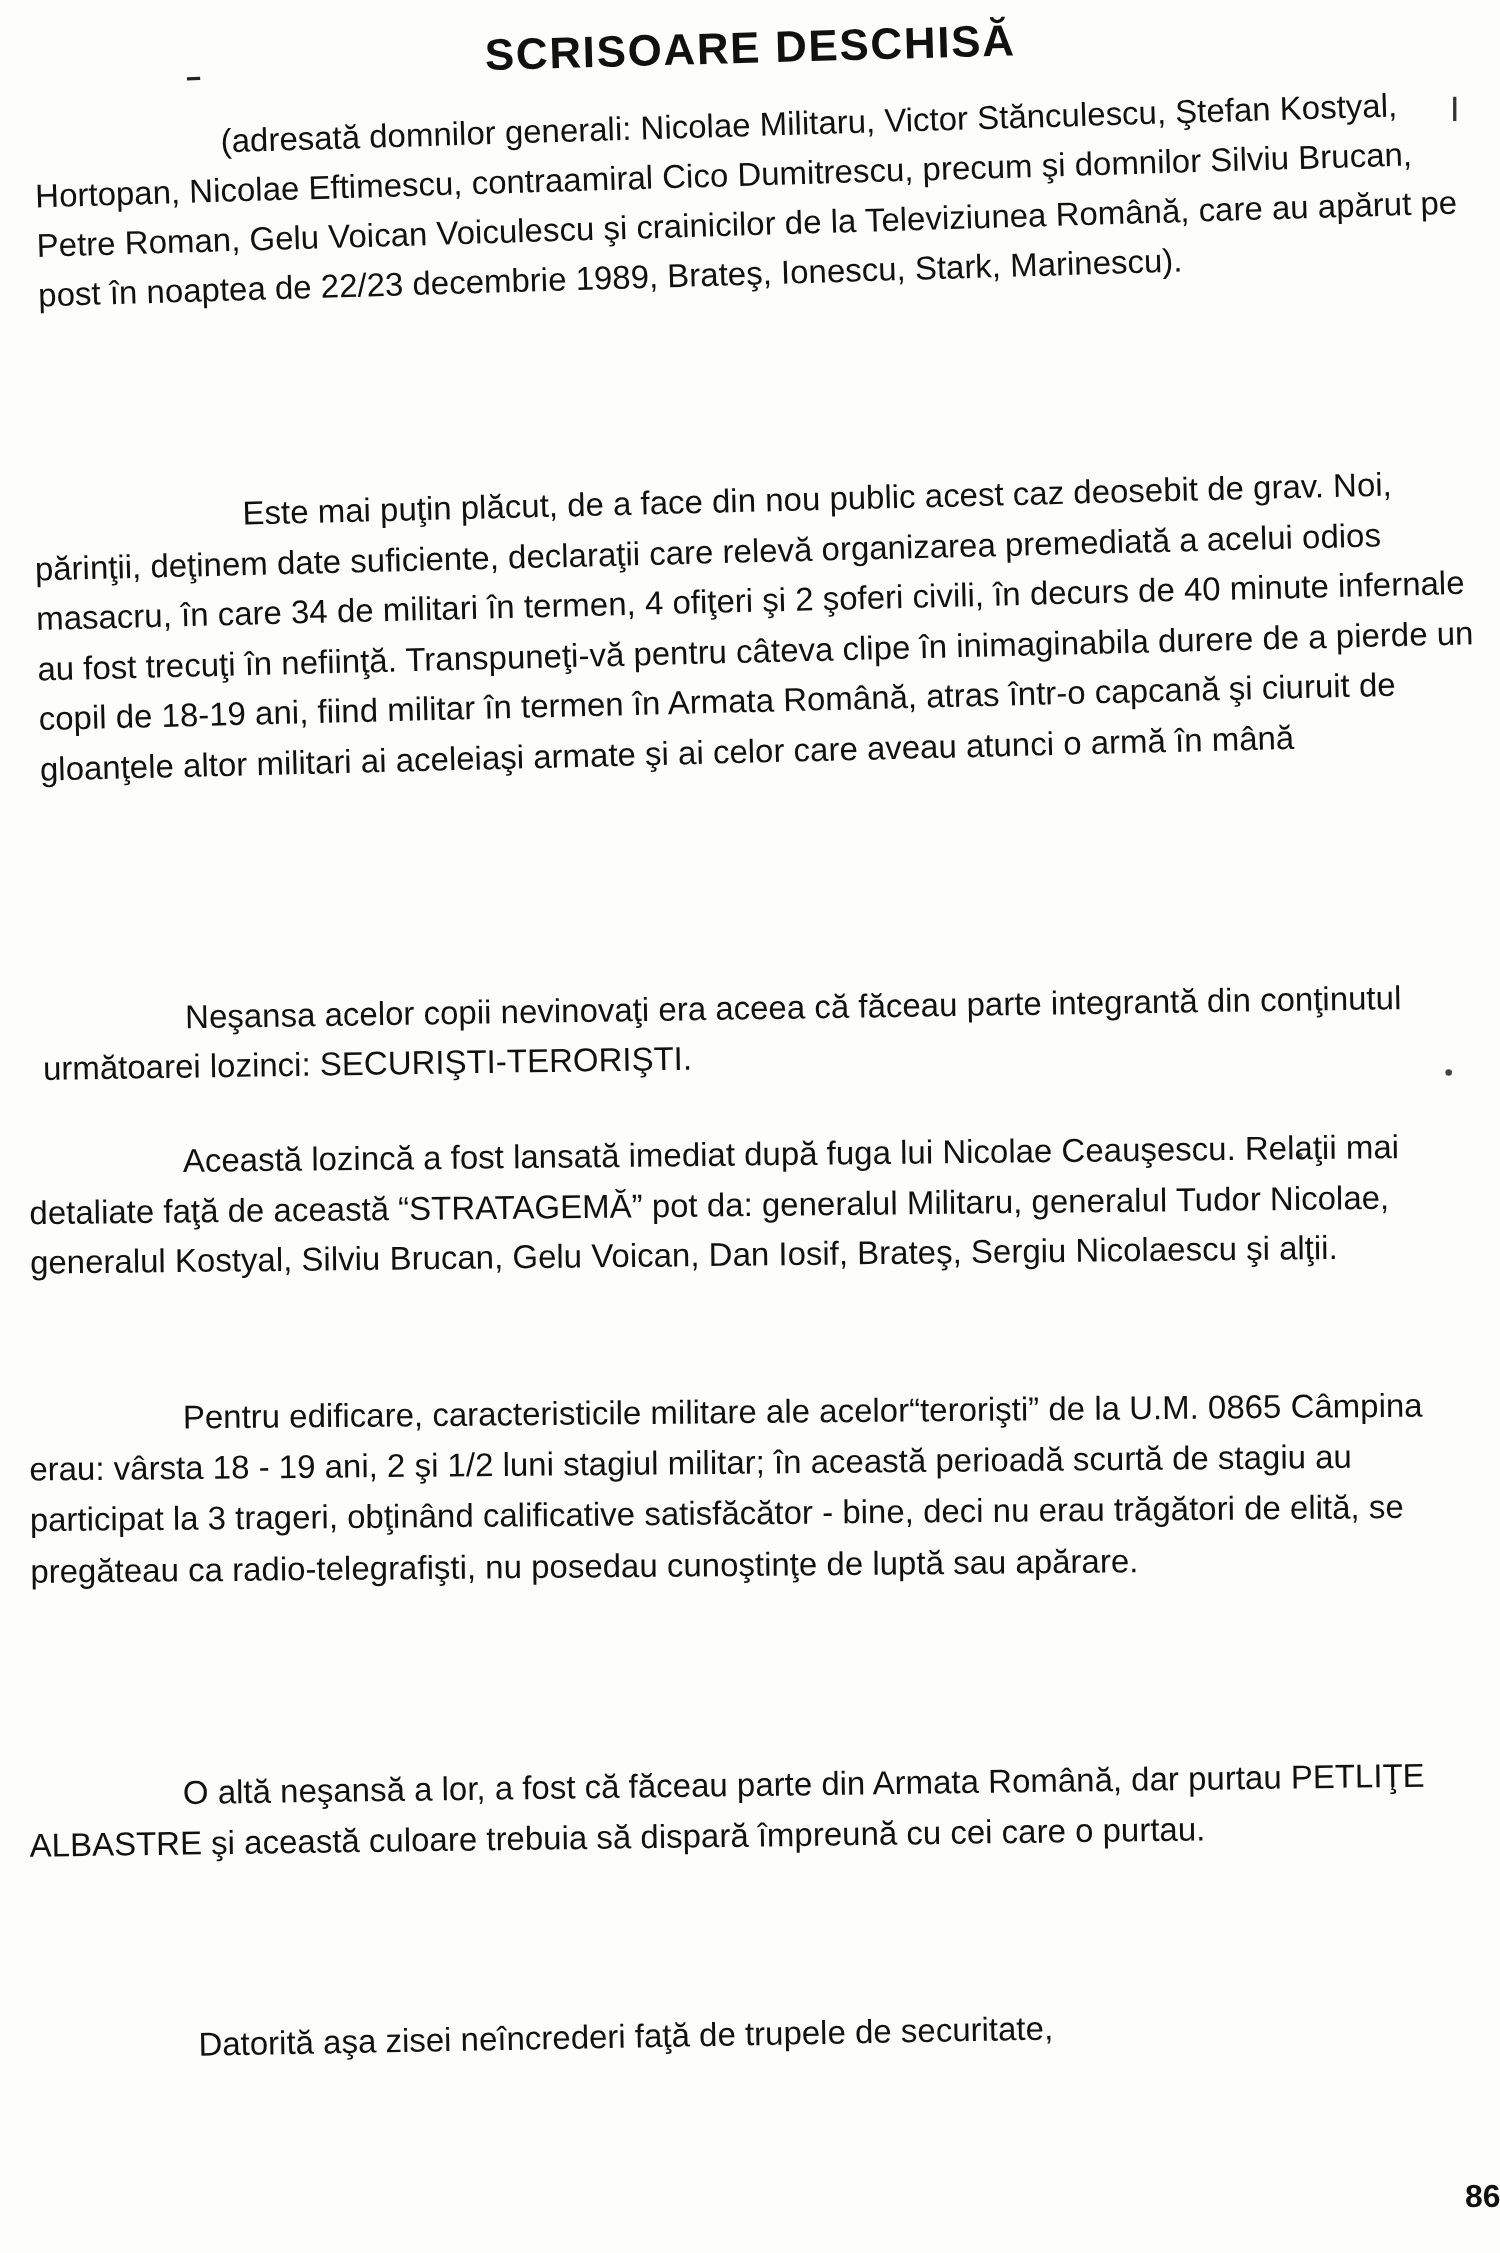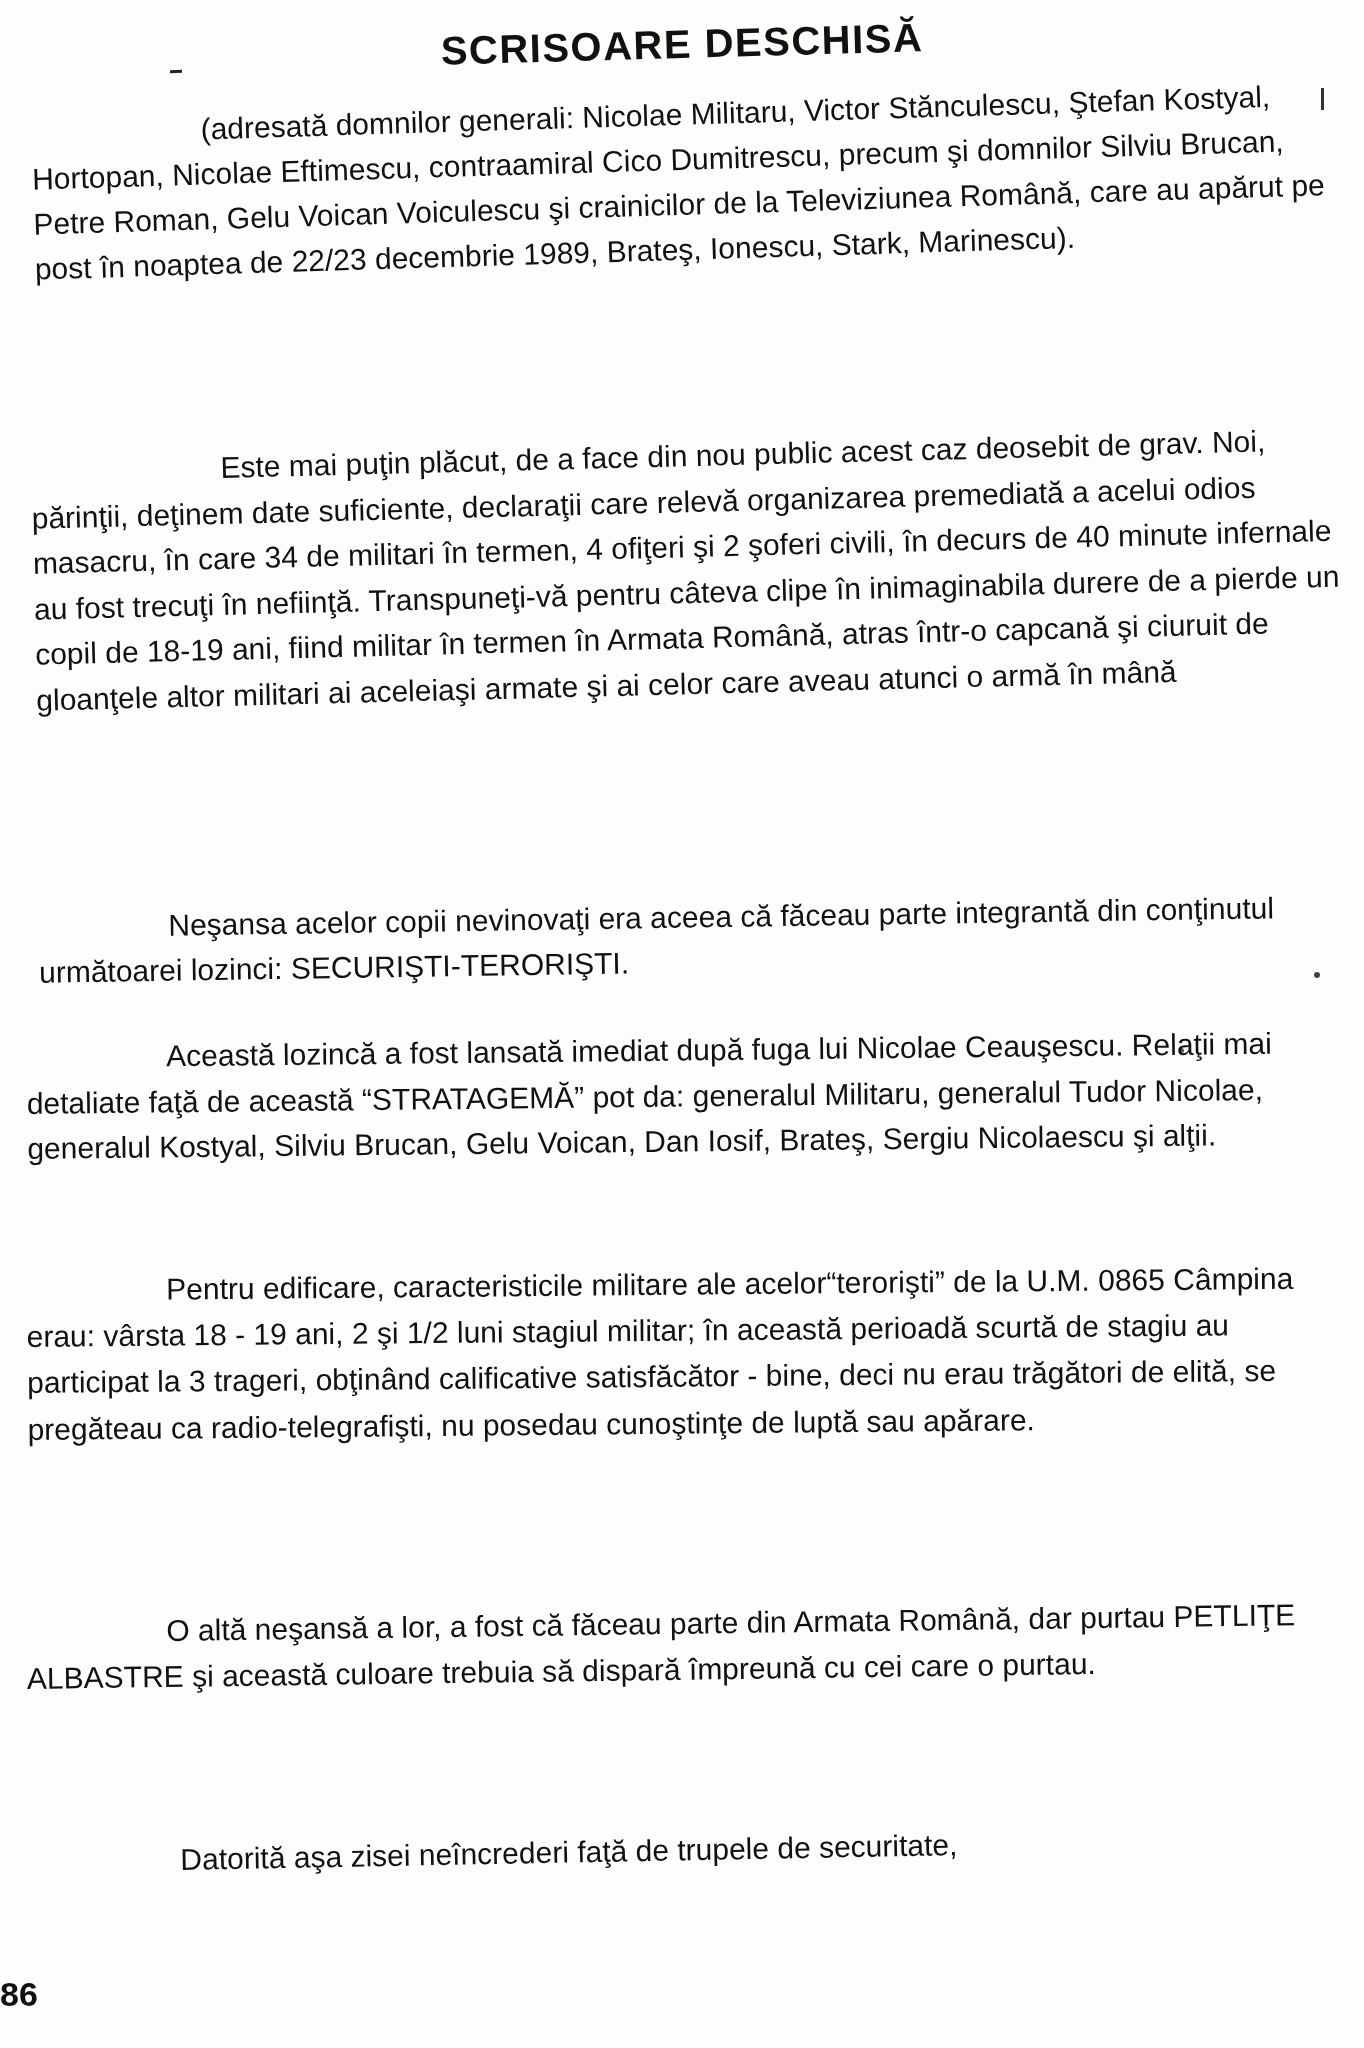--- a/index.html
+++ b/index.html
@@ -148,22 +148,22 @@
     line-height: 1.5;
     padding-left: 10px;
   }
   #p-body6 .indent { padding-left: 150px; }
 
   .page-number {
     position: absolute;
     bottom: 34px;
     left: 0;
     width: 100%;
-    text-align: left;
-    font-size: 34px;
+    text-align: right;
+    font-size: 29px;
     font-weight: 700;
   }
 </style>
 </head>
 <body>
 
 <div class="page">
 
   <div class="tick-left"></div>
   <div class="tick-right"></div>

